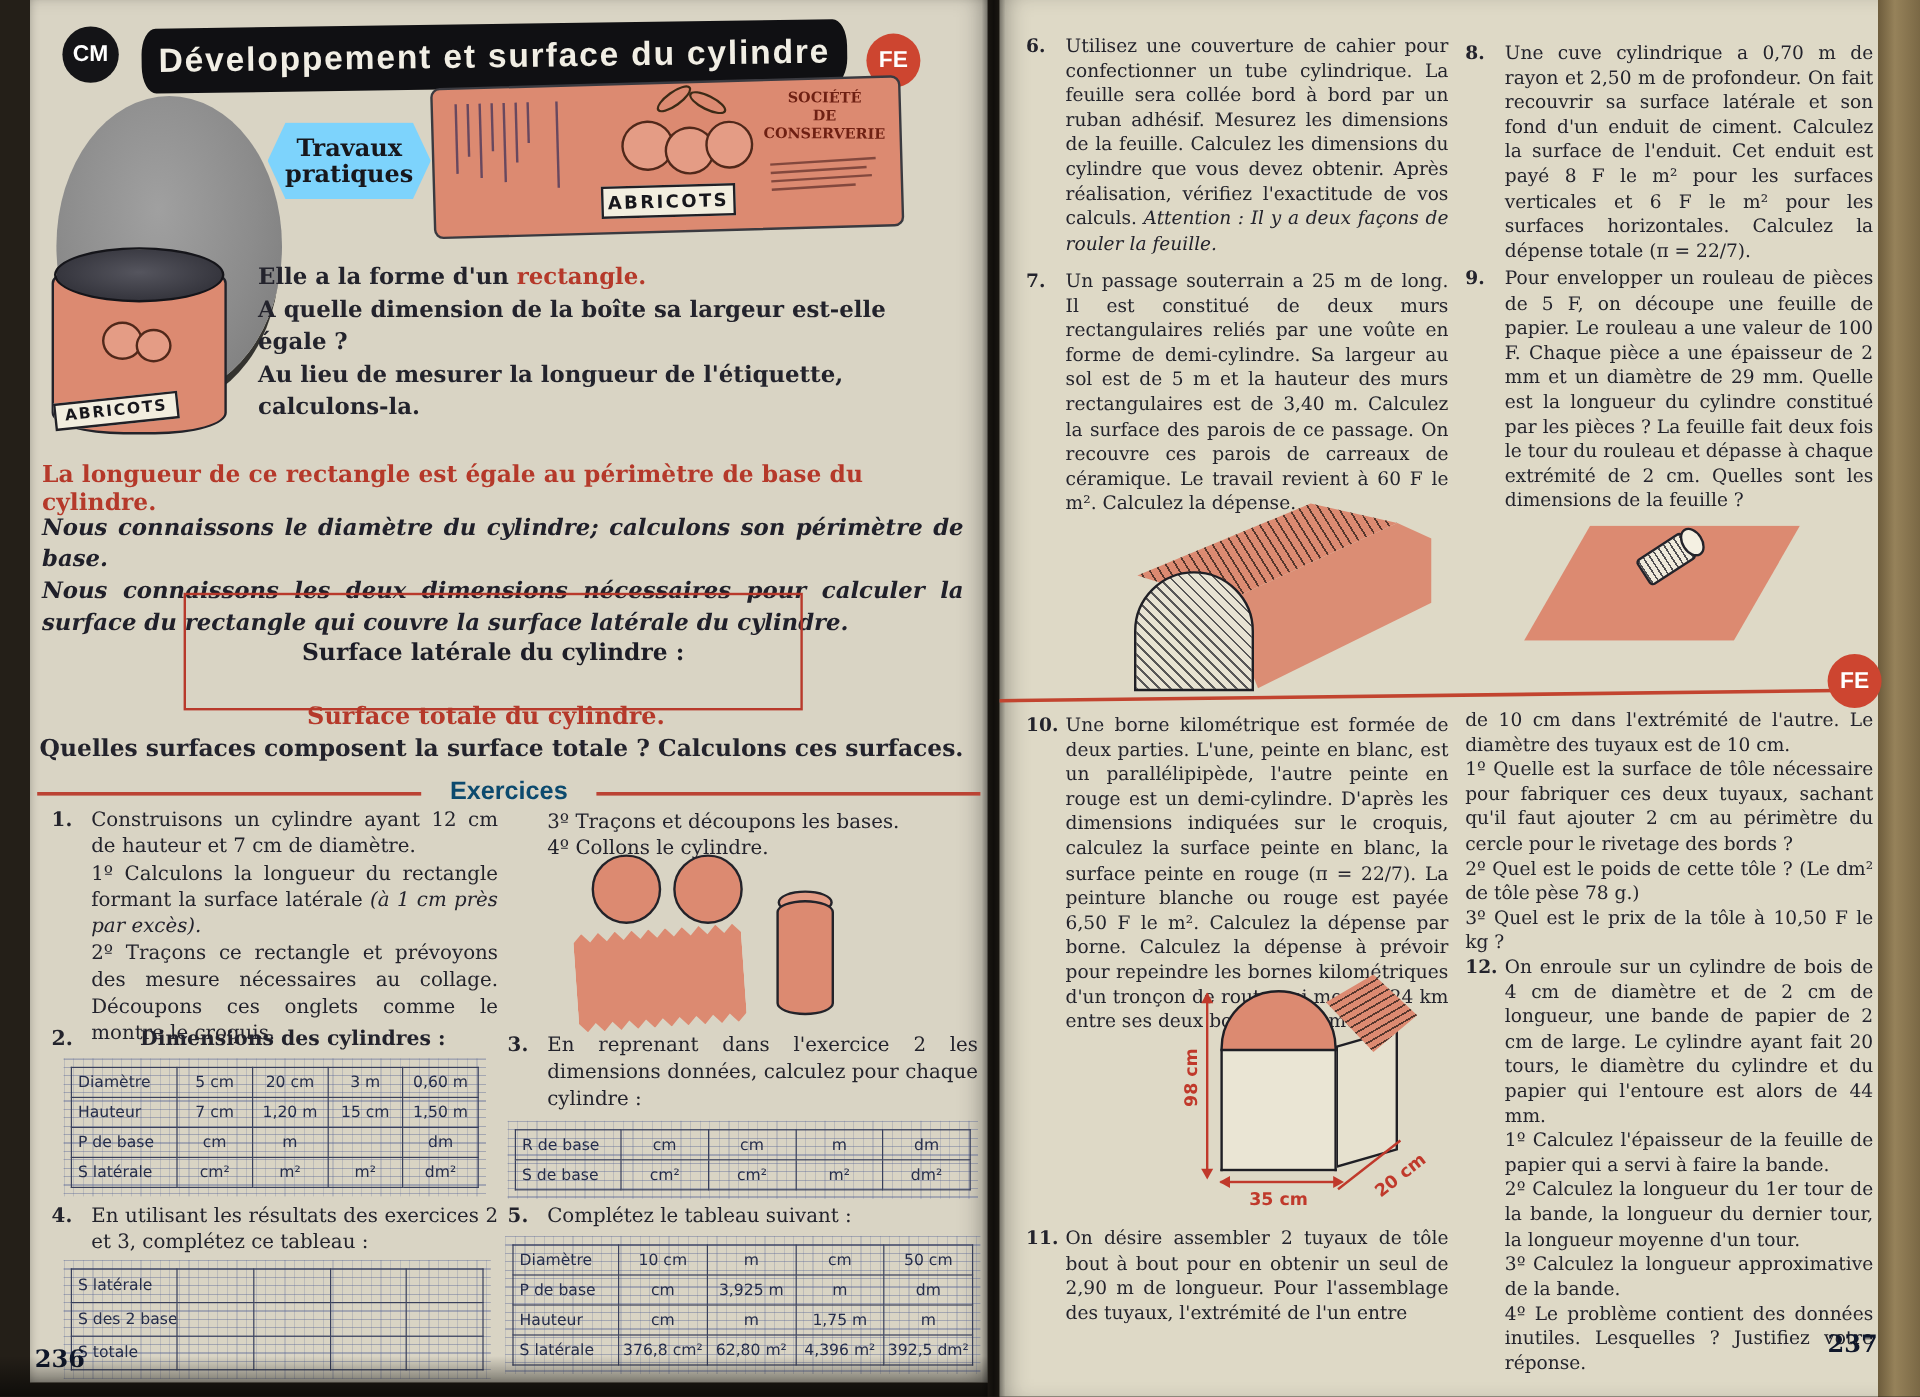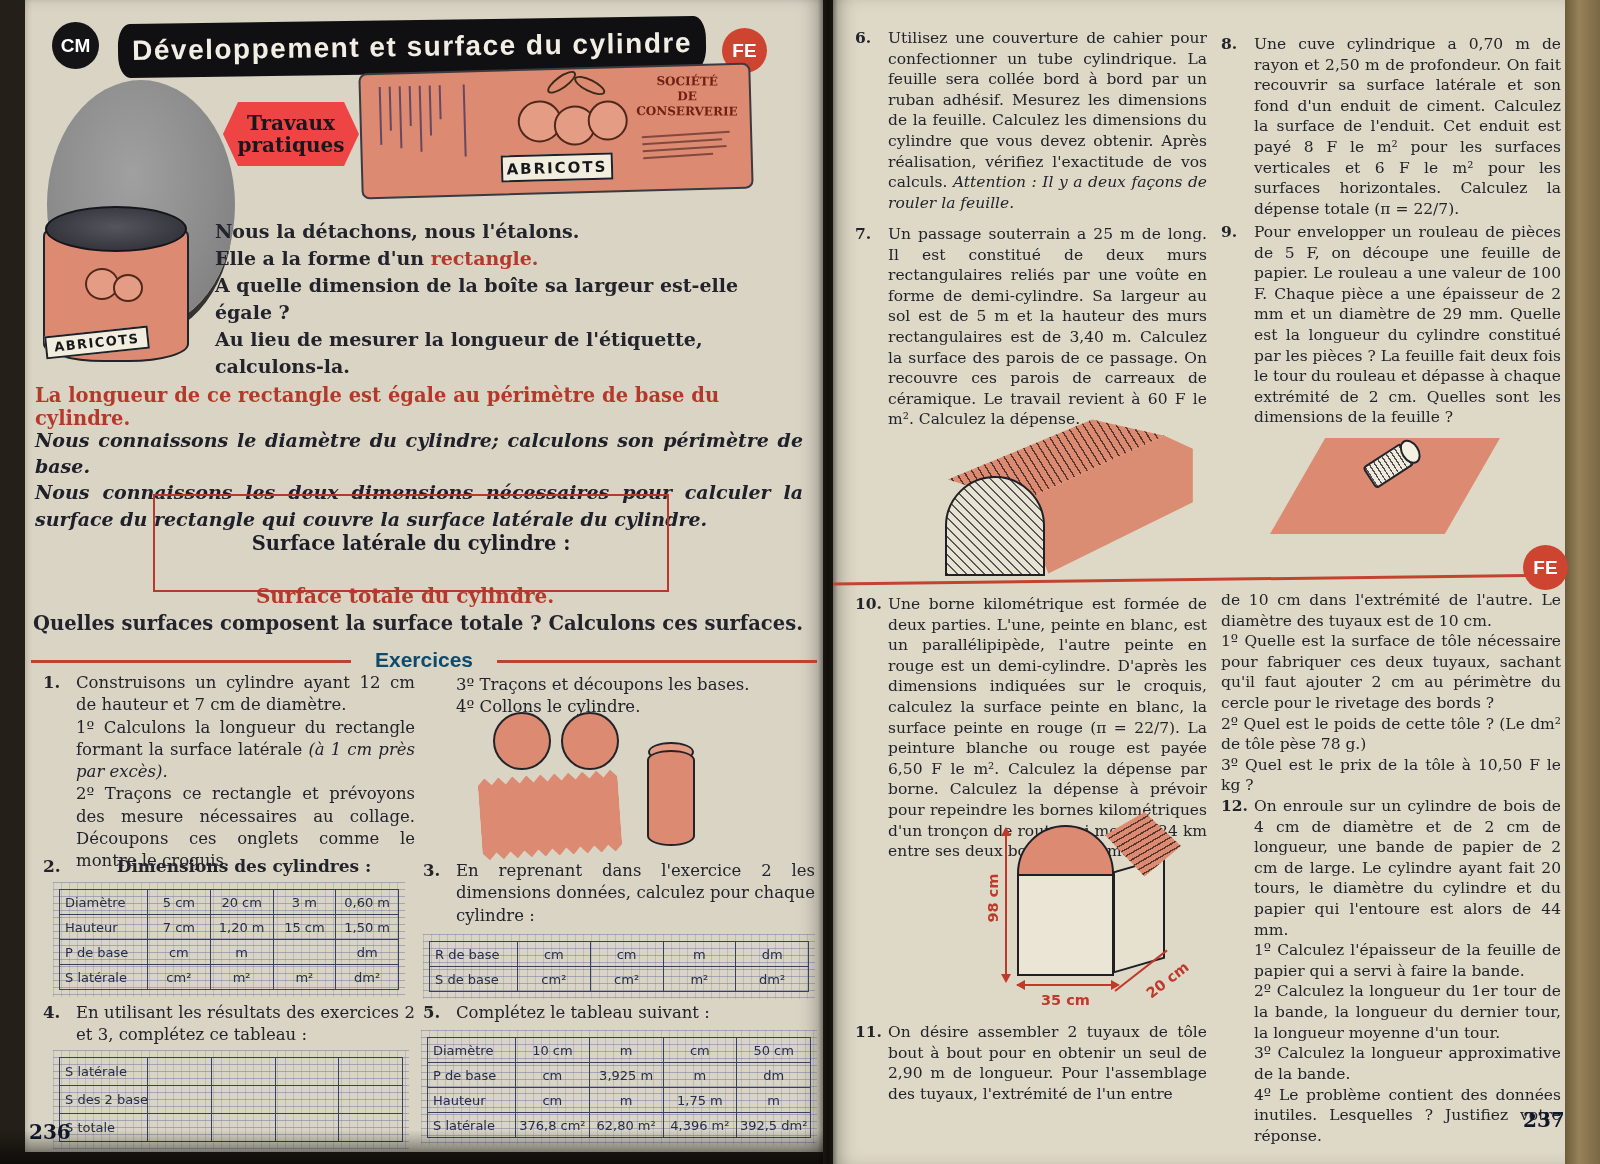--- a/index.html
+++ b/index.html
@@ -34,21 +34,21 @@
   .badge{position:absolute;border-radius:50%;display:flex;align-items:center;justify-content:center;
     color:#fff;font:700 19px "Liberation Sans",sans-serif;}
   .badge-cm{left:27px;top:22px;width:47px;height:47px;background:#141417;}
   .badge-fe-top{left:697px;top:28px;width:45px;height:45px;background:#cd4530;}
   .badge-fe-mid{left:690px;top:545px;width:45px;height:45px;background:#cd4530;z-index:6;}
 
   
   .gray-blob{position:absolute;left:22px;top:80px;width:188px;height:250px;border-radius:50%;
     background:radial-gradient(ellipse at 45% 38%,#a0a0a0 0%,#8c8c8c 55%,#787878 100%);
     box-shadow:0 10px 0 -2px rgba(10,10,10,.8);}
-  .travaux{position:absolute;left:198px;top:102px;width:136px;height:64px;background:#ef4444;
+  .travaux{position:absolute;left:198px;top:102px;width:136px;height:64px;background:#7dd3fc;
     clip-path:polygon(0 50%,11% 0,89% 0,100% 50%,89% 100%,11% 100%);
     display:flex;flex-direction:column;align-items:center;justify-content:center;}
   .travaux span{font:700 20px/1.1 "DejaVu Serif",serif;color:#17171c;}
 
   .etiquette{position:absolute;left:335px;top:68px;width:392px;height:126px;background:var(--pink);
     border:2px solid #3a3a40;border-radius:8px;transform:rotate(-1.6deg);overflow:hidden;}
   .scriptcol{position:absolute;left:18px;top:12px;display:flex;gap:8px;align-items:flex-start;height:100px;}
   .scriptcol i{display:block;width:2px;background:#41325a;opacity:.75;}
   .fruit-sketch{position:absolute;left:150px;top:8px;width:120px;height:80px;}
   .fruit{position:absolute;border-radius:50%;background:var(--pink2);border:2px solid #50281a;}
@@ -235,21 +235,20 @@
 
   <div class="can">
     <div class="can-body"></div>
     <div class="can-open"></div>
     <div class="can-fruit" style="left:44px;top:62px;width:34px;height:32px"></div>
     <div class="can-fruit" style="left:72px;top:68px;width:30px;height:28px"></div>
     <div class="can-label"><span>ABRICOTS</span></div>
   </div>
 
   <div class="intro">
-    <div>Nous la détachons, nous l'étalons.</div>
     <div class="bold">
       <span>Elle a la forme d'un </span><span class="redtx">rectangle.</span>
     </div>
     <div>A quelle dimension de la boîte sa largeur est-elle égale ?</div>
     <div>Au lieu de mesurer la longueur de l'étiquette, calculons-la.</div>
   </div>
 
   <div class="redline">La longueur de ce rectangle est égale au périmètre de base du cylindre.</div>
   <div class="itals">
     <div>Nous connaissons le diamètre du cylindre; calculons son périmètre de base.</div>

